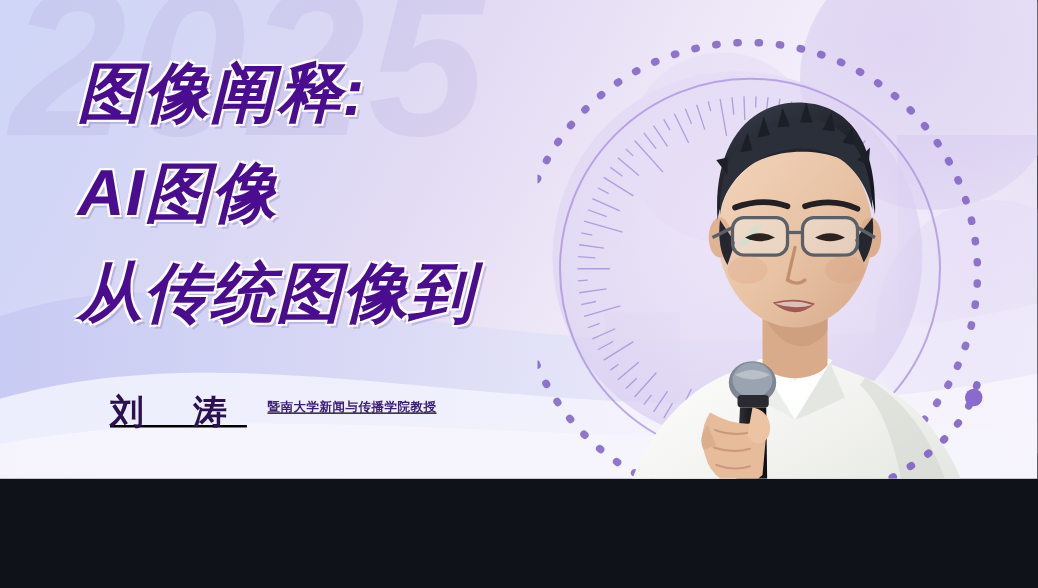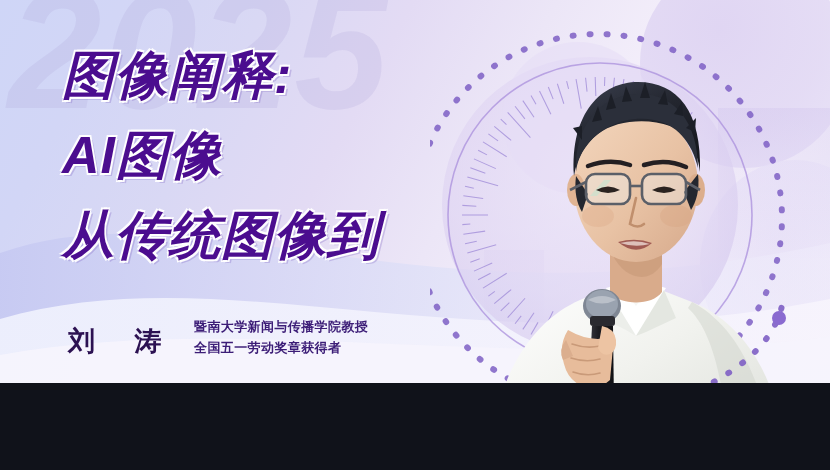--- a/index.html
+++ b/index.html
@@ -80,29 +80,29 @@
        1.6px -1.6px 0 rgba(255,255,255,.95),
       -1.6px  1.6px 0 rgba(255,255,255,.95),
        1.6px  1.6px 0 rgba(255,255,255,.95),
        3px 3px 0 rgba(120,90,190,.28);
     white-space:nowrap;
     margin-bottom:22px;
   }
   .title-line:last-child{margin-bottom:0;}
 
   
-  .speaker{position:absolute;left:68px;top:312px;display:flex;align-items:flex-end;}
+  .speaker{position:absolute;left:88px;top:312px;display:flex;align-items:flex-start;text-decoration:underline;}
   .speaker-name{
     font-size:27px;font-weight:800;color:#2c1152;
     letter-spacing:16px;line-height:34px;
     white-space:nowrap;width:118px;
   }
   .creds{margin-left:8px;padding-top:4px;}
   .cred-line{
-    font-size:13px;font-weight:700;color:#3c1d77;
+    font-size:10px;font-weight:700;color:#3c1d77;
     line-height:21px;white-space:nowrap;letter-spacing:.4px;
   }
 </style>
 </head>
 <body>
 
 <div class="poster">
 
   <div class="bg-layer">
 
@@ -520,17 +520,16 @@
   <div class="title-block">
     <div class="title-line">图像阐释:</div>
     <div class="title-line">AI图像</div>
     <div class="title-line">从传统图像到</div>
   </div>
 
   <div class="speaker">
     <div class="speaker-name">刘 涛</div>
     <div class="creds">
       <div class="cred-line">暨南大学新闻与传播学院教授</div>
-      <div class="cred-line">全国五一劳动奖章获得者</div>
     </div>
   </div>
 
 </div>
 
 </body></html>

